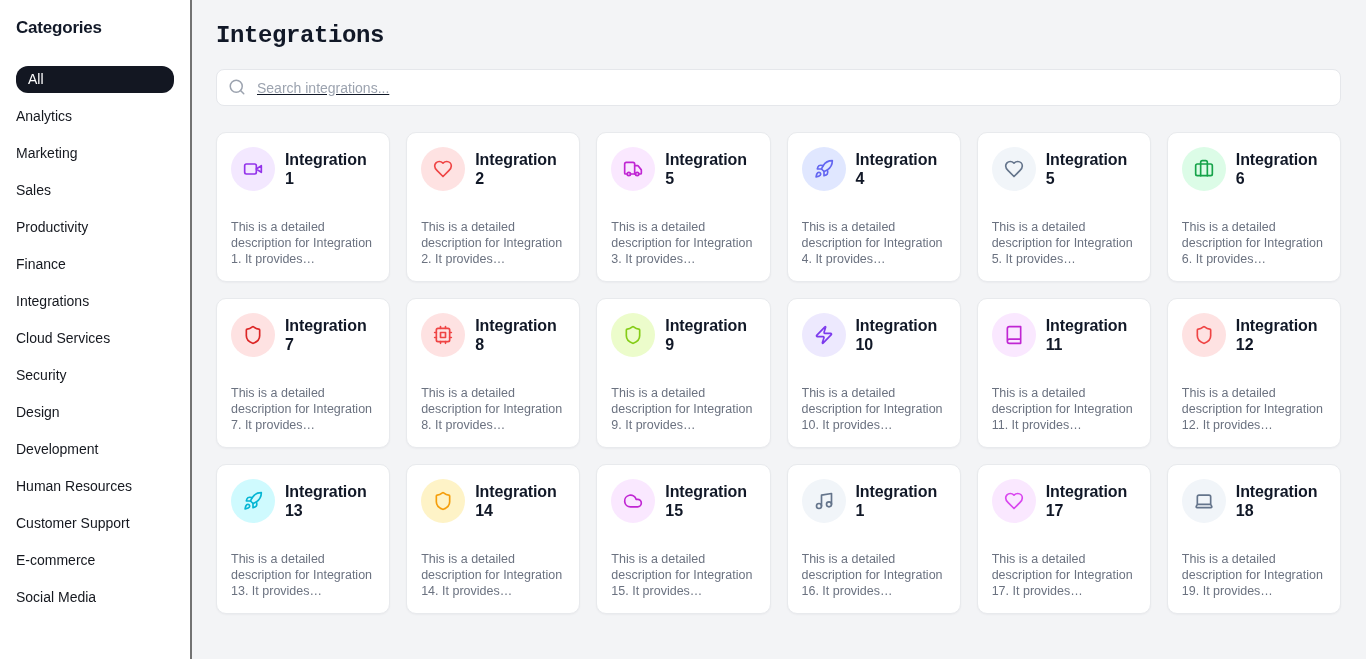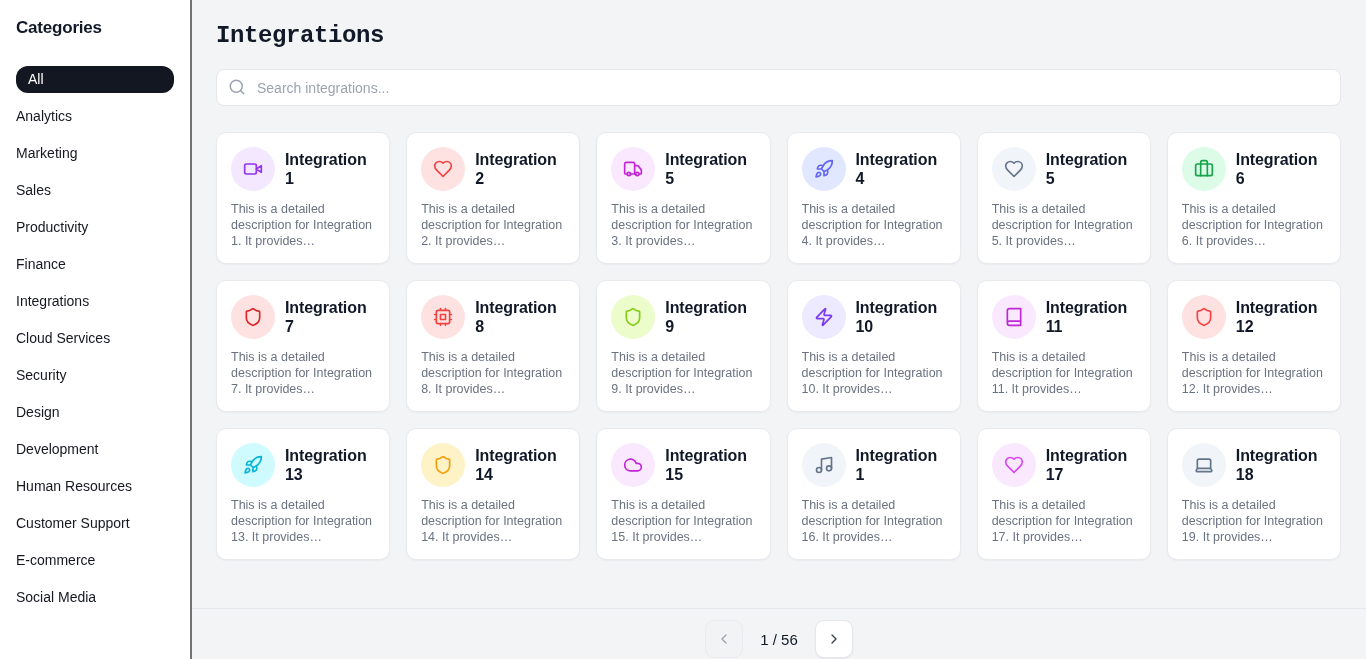--- a/index.html
+++ b/index.html
@@ -28,39 +28,39 @@
   .nav-item.active { background: #131722; color: #ffffff; padding-left: 12px; }
 
   
   .main { flex: 1; padding: 22px 25px 0 24px; display: flex; flex-direction: column; min-width: 0; }
   .page-title { font-size: 24px; font-weight: 700; margin: 0 0 20px 0; letter-spacing: -0.4px; font-family: Liberation Mono, monospace; }
 
   .search-wrap { position: relative; margin-bottom: 26px; }
   .search-input {
     width: 100%; height: 37px; border: 1px solid #e5e7eb; border-radius: 8px;
     background: #fff; padding: 0 12px 0 40px; font-size: 14px; color: #111827;
-    font-family: "Liberation Sans", sans-serif; outline: none;
+    font-family: "Liberation Sans", sans-serif; outline: none; text-decoration: underline;
   }
   .search-input::placeholder { color: #9ca3af; }
   .search-icon { position: absolute; left: 12px; top: 9px; color: #9ca3af; }
 
   
   .grid { display: grid; grid-template-columns: repeat(6, 1fr); gap: 16px; }
   .card {
     background: #fff; border: 1px solid #e8eaed; border-radius: 10px;
     padding: 14px; box-shadow: 0 1px 2px rgba(16,24,40,.04); cursor: pointer;
   }
   .card-head { display: flex; align-items: center; gap: 10px; min-height: 44px; }
   .icon-circle {
     width: 44px; height: 44px; border-radius: 50%; flex-shrink: 0;
     display: flex; align-items: center; justify-content: center;
   }
   .card-title { font-size: 16px; font-weight: 700; line-height: 19px; letter-spacing: -0.1px; }
   .card-desc {
-    margin-top: 10px; font-size: 12.5px; line-height: 16px; color: #6b7280;
+    margin-top: 28px; font-size: 12.5px; line-height: 16px; color: #6b7280;
     display: -webkit-box; -webkit-line-clamp: 3; -webkit-box-orient: vertical; overflow: hidden;
   }
 
   
   .footer {
     margin: 48px -25px 0 -24px; border-top: 1px solid #e5e7eb;
     padding: 11px 0 13px; display: flex; align-items: center; justify-content: center; gap: 14px;
   }
   .page-btn {
     width: 38px; height: 38px; border-radius: 9px; display: flex; align-items: center; justify-content: center;

